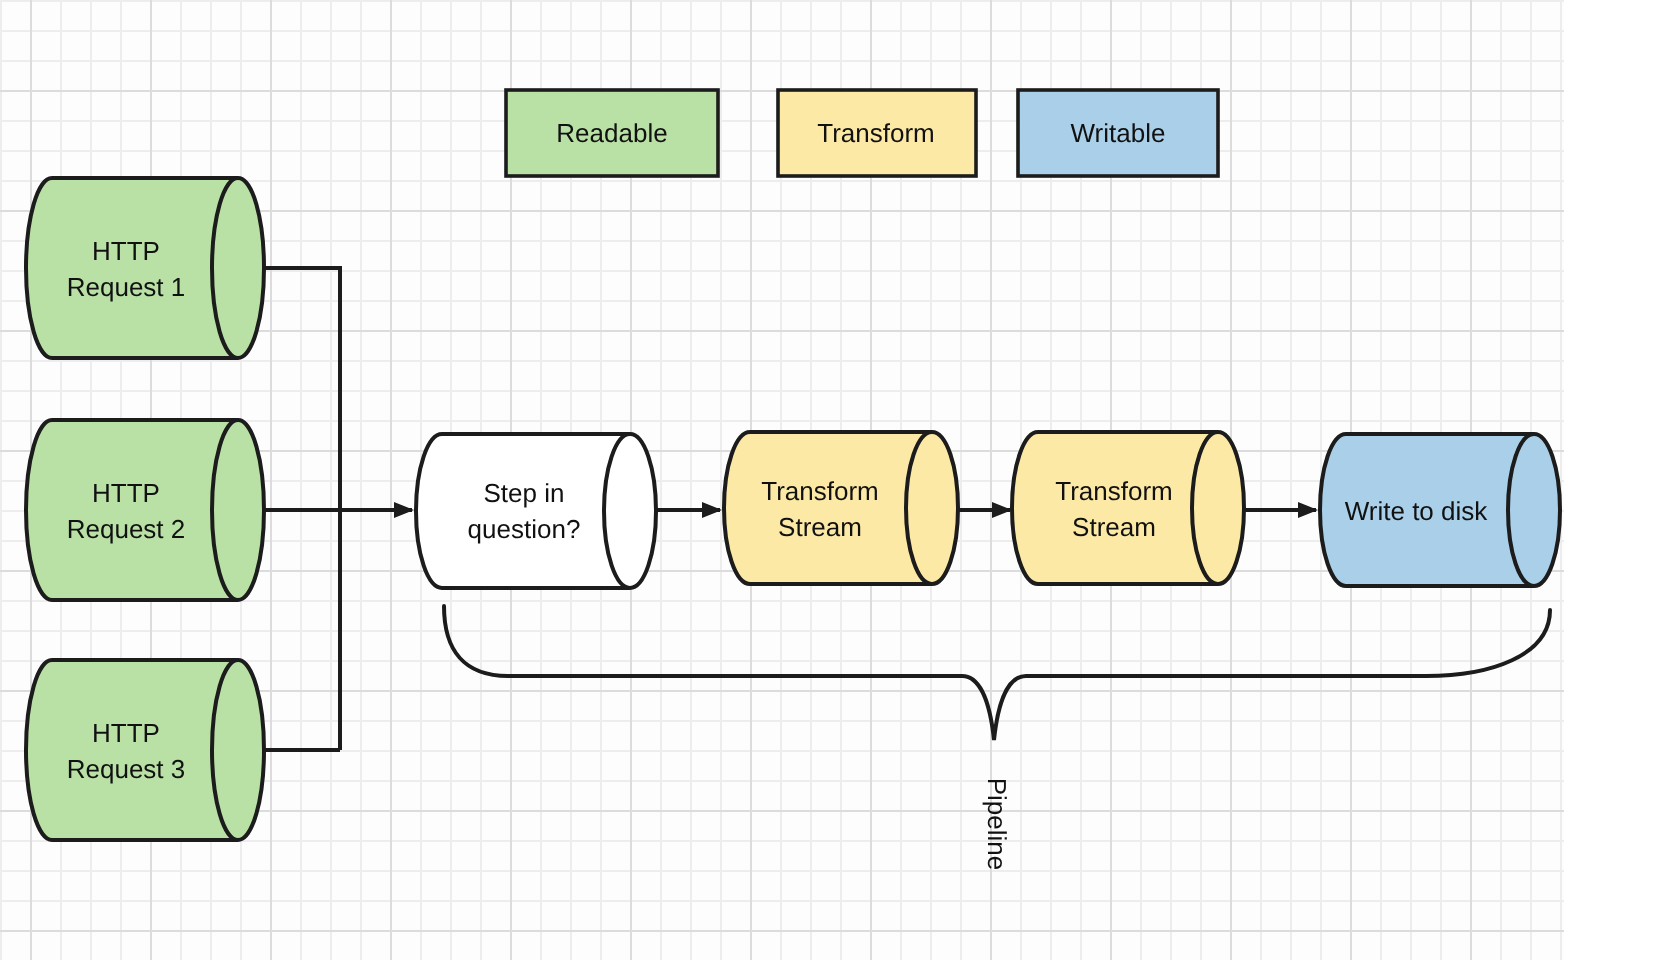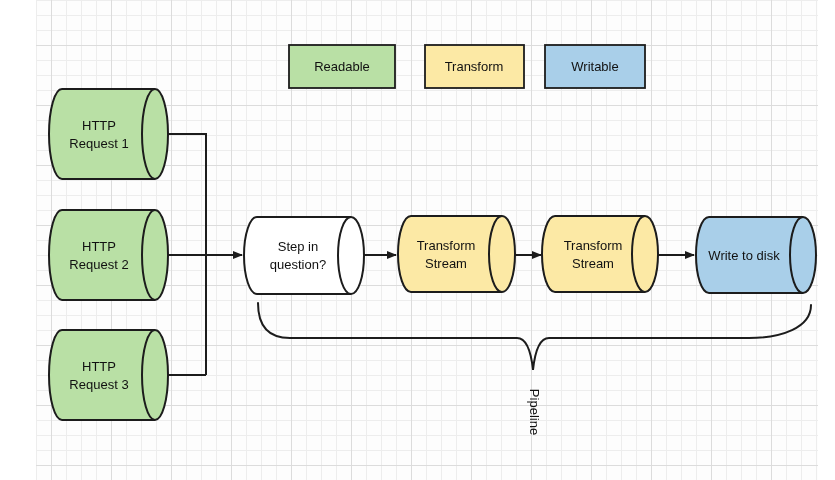--- a/index.html
+++ b/index.html
@@ -8,21 +8,20 @@
     width:782px;height:480px;
     overflow:hidden;
     background-color:#fdfdfd;
     background-image:
       linear-gradient(to right, #dcdcdc 1px, transparent 1px),
       linear-gradient(to bottom, #dcdcdc 1px, transparent 1px),
       linear-gradient(to right, #ededed 1px, transparent 1px),
       linear-gradient(to bottom, #ededed 1px, transparent 1px);
     background-size:60px 60px, 60px 60px, 15px 15px, 15px 15px;
     background-position:15px 0, 0 45px, 0 0, 0 0;
-    margin-left:36px;
   }
   svg{position:absolute;left:0;top:0;}
   .shape{stroke:#1c1c1c;stroke-width:2;}
   .cap{fill:none;stroke:#1c1c1c;stroke-width:2;}
   .legendbox{stroke:#1c1c1c;stroke-width:1.8;}
   .conn{stroke:#1c1c1c;stroke-width:2;fill:none;}
   .brace{stroke:#1c1c1c;stroke-width:2;fill:none;stroke-linecap:round;}
   .lbl{font:13px "Liberation Sans", sans-serif;fill:#111;}
 </style>
 </head>

